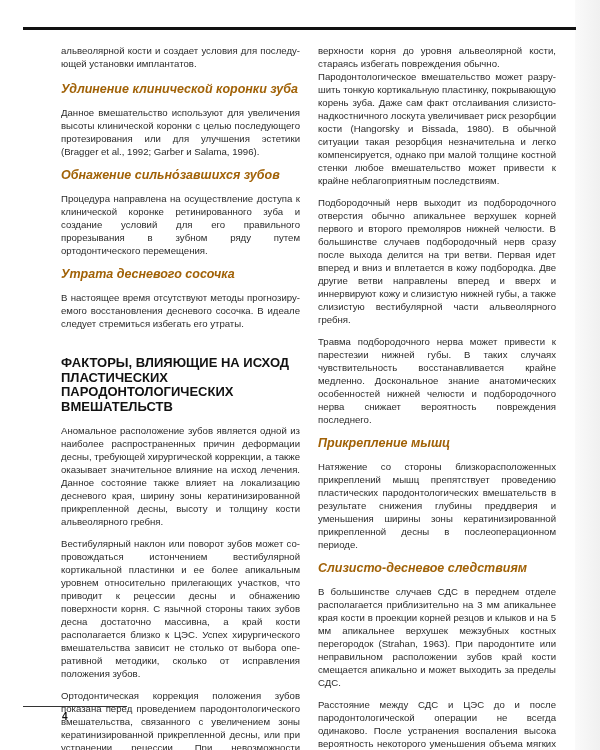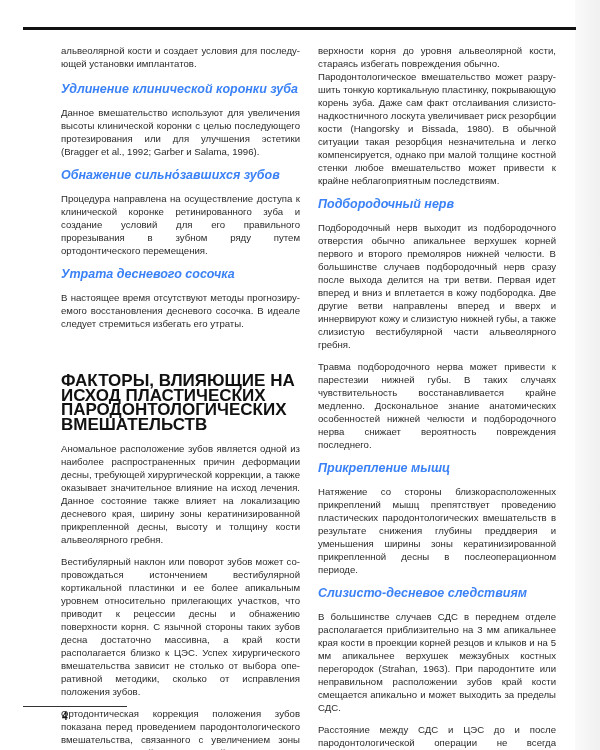--- a/index.html
+++ b/index.html
@@ -22,26 +22,26 @@
     position: absolute; top: 44px;
     font-size: 9.6px; line-height: 13px;
     text-align: justify;
   }
   .col.left { left: 61px; width: 239px; }
   .col.right { left: 318px; width: 238px; }
   .col p { margin: 0 0 9px 0; hyphens: manual; }
   .col p.tight { margin-bottom: 0; }
   .col h3 {
     font-size: 12.5px; font-weight: bold; font-style: italic;
-    color: #3b82f6; margin: 10px 0 9px 0; line-height: 15px;
+    color: #a16207; margin: 10px 0 9px 0; line-height: 15px;
     text-align: left;
   }
   .col h2 {
-    font-size: 17px; font-weight: bold; color: #111;
-    margin: 44px 0 10px 0; line-height: 14.5px; text-transform: uppercase;
+    font-size: 13px; font-weight: bold; color: #111;
+    margin: 26px 0 10px 0; line-height: 14.5px; text-transform: uppercase;
     text-align: left;
   }
   .bottom-rule {
     position: absolute; left: 23px; top: 706px; width: 104px; height: 1px;
     background: #333;
   }
   .page-num {
     position: absolute; left: 62px; top: 711px;
     font-size: 10px; font-weight: bold; color: #111;
   }
@@ -62,21 +62,20 @@
   <p>В настоящее время отсутствуют методы прогнозиру­емого восстановления десневого сосочка. В идеале сле­дует стремиться избегать его утраты.</p>
   <h2>ФАКТОРЫ, ВЛИЯЮЩИЕ НА ИСХОД ПЛАСТИЧЕСКИХ ПАРОДОНТОЛОГИЧЕСКИХ ВМЕШАТЕЛЬСТВ</h2>
   <p>Аномальное расположение зубов является одной из на­иболее распространенных причин деформации десны, требующей хирургической коррекции, а также оказыва­ет значительное влияние на исход лечения. Данное со­стояние также влияет на локализацию десневого края, ширину зоны кератинизированной прикрепленной десны, высоту и толщину кости альвеолярного гребня.</p>
   <p>Вестибулярный наклон или поворот зубов может со­провождаться истончением вестибулярной кортикаль­ной пластинки и ее более апикальным уровнем относи­тельно прилегающих участков, что приводит к рецессии десны и обнажению поверхности корня. С язычной сто­роны таких зубов десна достаточно массивна, а край кости располагается близко к ЦЭС. Успех хирургичес­кого вмешательства зависит не столько от выбора опе­ративной методики, сколько от исправления положения зубов.</p>
   <p>Ортодонтическая коррекция положения зубов показана перед проведением пародонтологического вмешатель­ства, связанного с увеличением зоны кератинизирован­ной прикрепленной десны, или при устранении рецес­сии. При невозможности проведения ортодонтического лечения следует сошлифовать сильно выступающие по­</p>
 </div>
 
 <div class="col right">
   <p class="tight">верхности корня до уровня альвеолярной кости, стара­ясь избегать повреждения обычно.</p>
   <p>Пародонтологическое вмешательство может разру­шить тонкую кортикальную пластинку, покрывающую корень зуба. Даже сам факт отслаивания слизисто-над­костничного лоскута увеличивает риск резорбции кости (Hangorsky и Bissada, 1980). В обычной ситуации такая резорбция незначительна и легко компенсируется, од­нако при малой толщине костной стенки любое вмеша­тельство может привести к крайне неблагоприятным по­следствиям.</p>
-  <h3>Подбородочный нерв</h3>
   <p>Подбородочный нерв выходит из подбородочного отвер­стия обычно апикальнее верхушек корней первого и вто­рого премоляров нижней челюсти. В большинстве случа­ев подбородочный нерв сразу после выхода делится на три ветви. Первая идет вперед и вниз и вплетается в ко­жу подбородка. Две другие ветви направлены вперед и вверх и иннервируют кожу и слизистую нижней губы, а также слизистую вестибулярной части альвеолярного гребня.</p>
   <p>Травма подбородочного нерва может привести к парес­тезии нижней губы. В таких случаях чувствительность восстанавливается крайне медленно. Доскональное знание анатомических особенностей нижней челюсти и подбородочного нерва снижает вероятность поврежде­ния последнего.</p>
   <h3>Прикрепление мышц</h3>
   <p>Натяжение со стороны близкорасположенных прикреп­лений мышц препятствует проведению пластических па­родонтологических вмешательств в результате сниже­ния глубины преддверия и уменьшения ширины зоны кератинизированной прикрепленной десны в послеопе­рационном периоде.</p>
   <h3>Слизисто-десневое следствиям</h3>
   <p>В большинстве случаев СДС в переднем отделе распо­лагается приблизительно на 3 мм апикальнее края кос­ти в проекции корней резцов и клыков и на 5 мм апи­кальнее верхушек межзубных костных перегородок (Strahan, 1963). При пародонтите или неправильном рас­положении зубов край кости смещается апикально и мо­жет выходить за пределы СДС.</p>
   <p>Расстояние между СДС и ЦЭС до и после пародонтологи­ческой операции не всегда одинаково. После устранения воспаления высока вероятность некоторого уменьшения объема мягких тканей и расстояния между СДС и клини­ческой коронкой зуба (Donnenfeld и Glickman, 1966).</p>
 </div>
 
 <div class="bottom-rule"></div>

